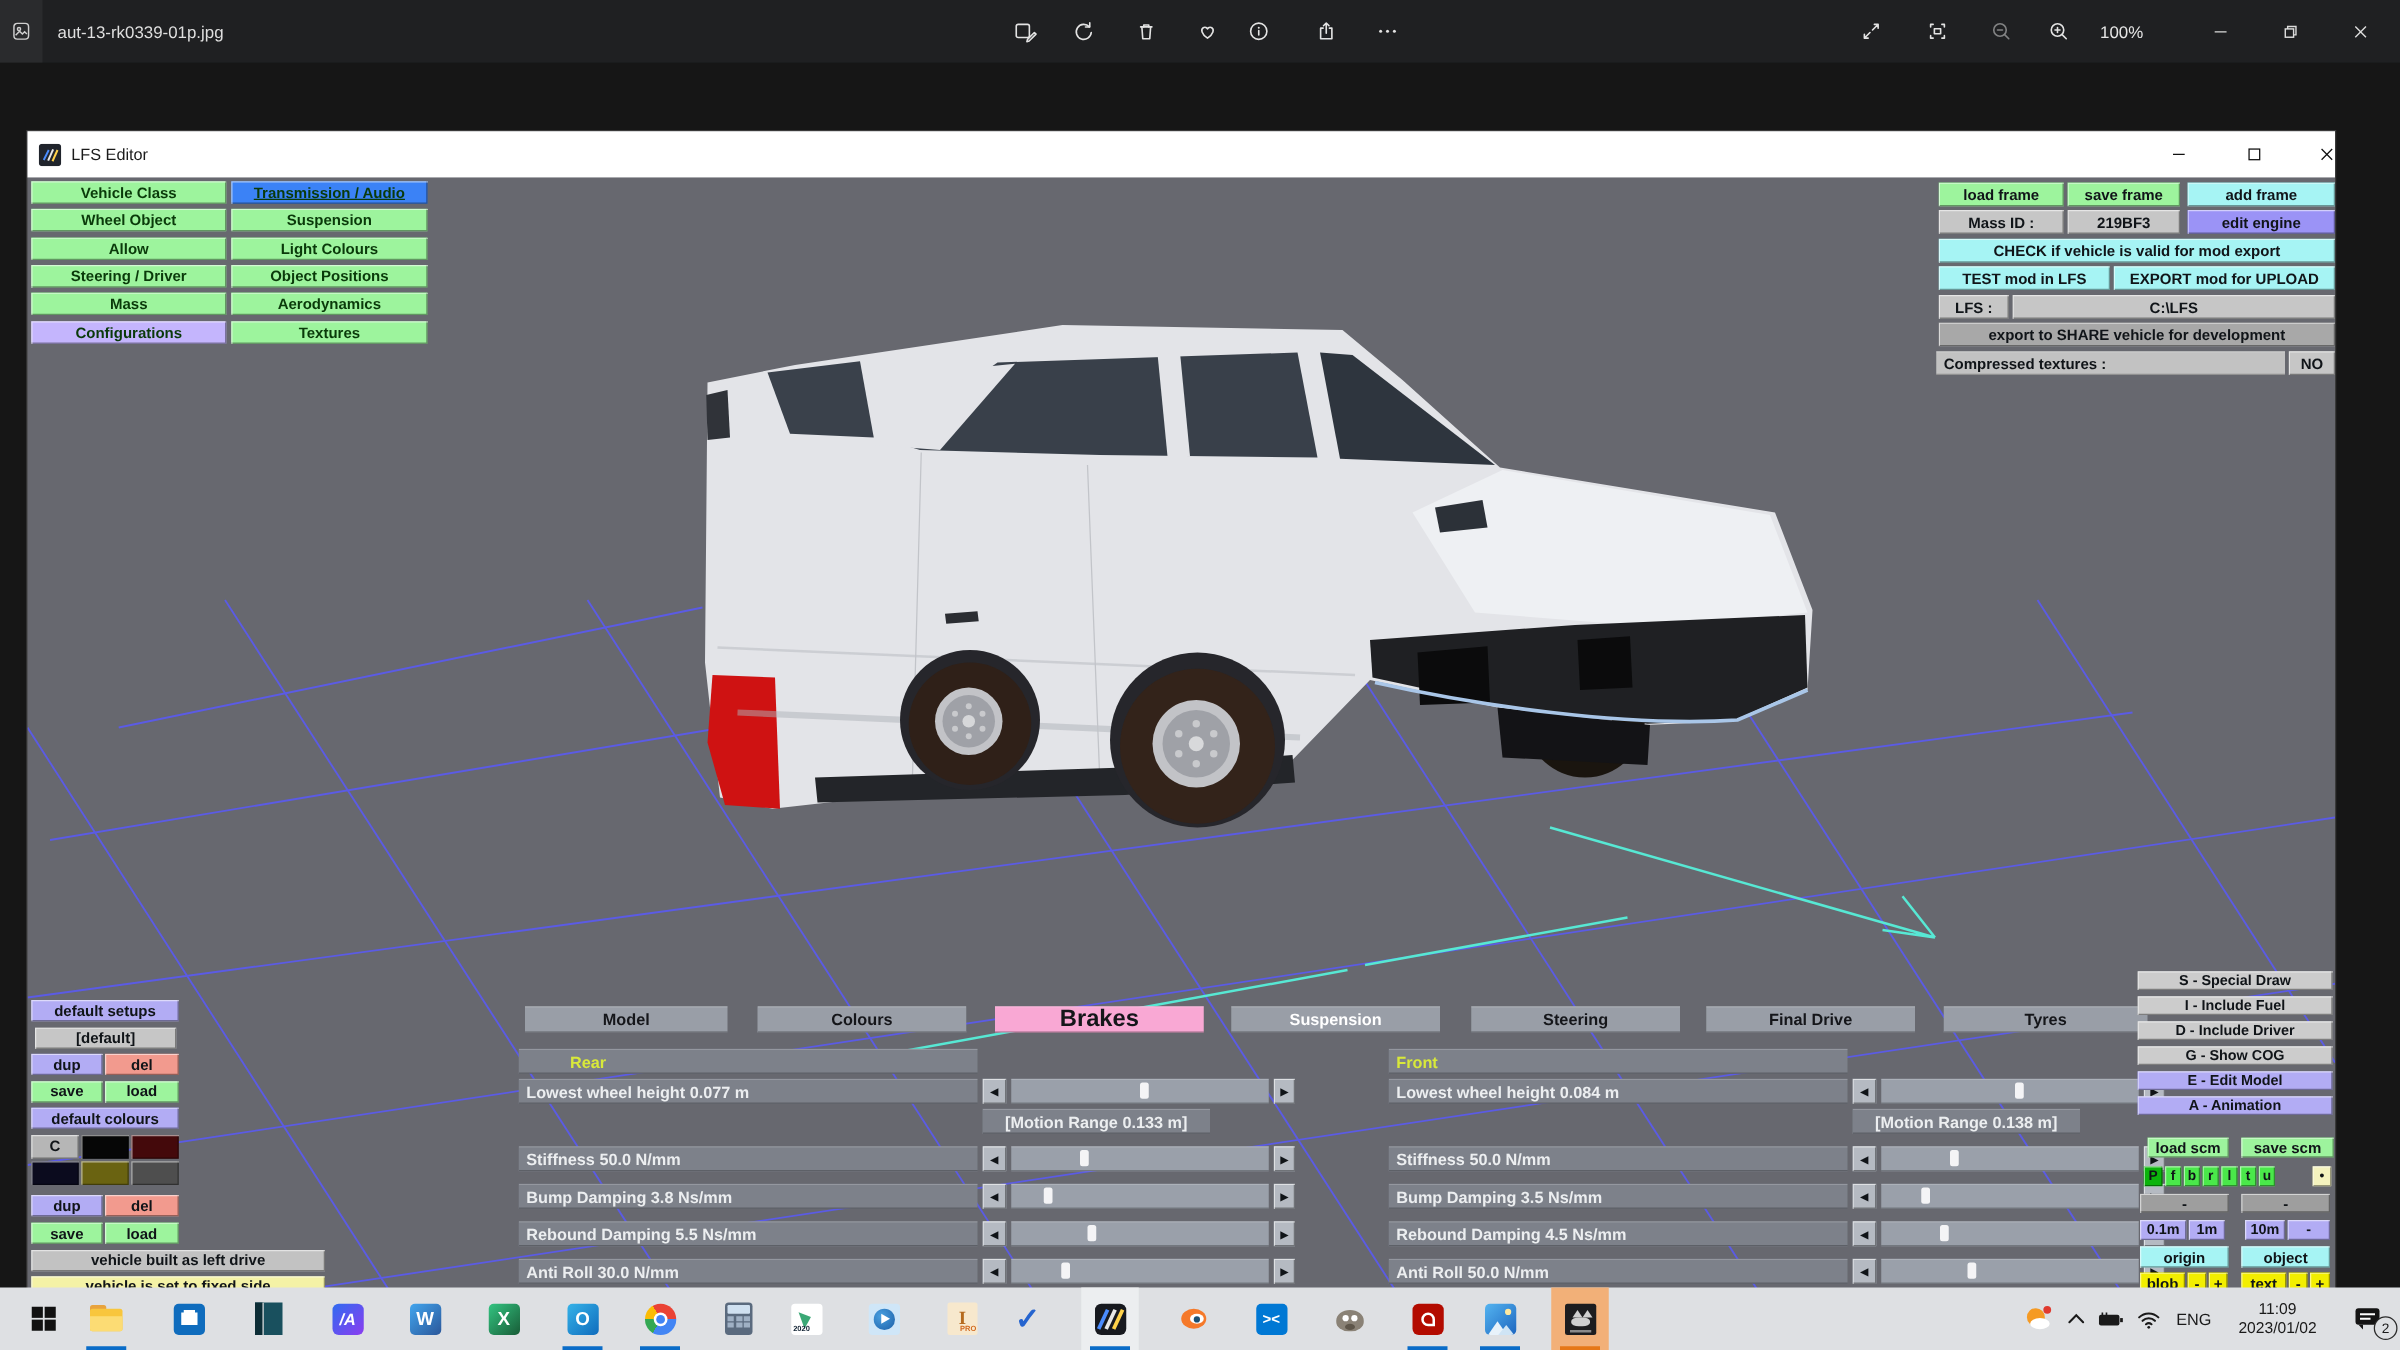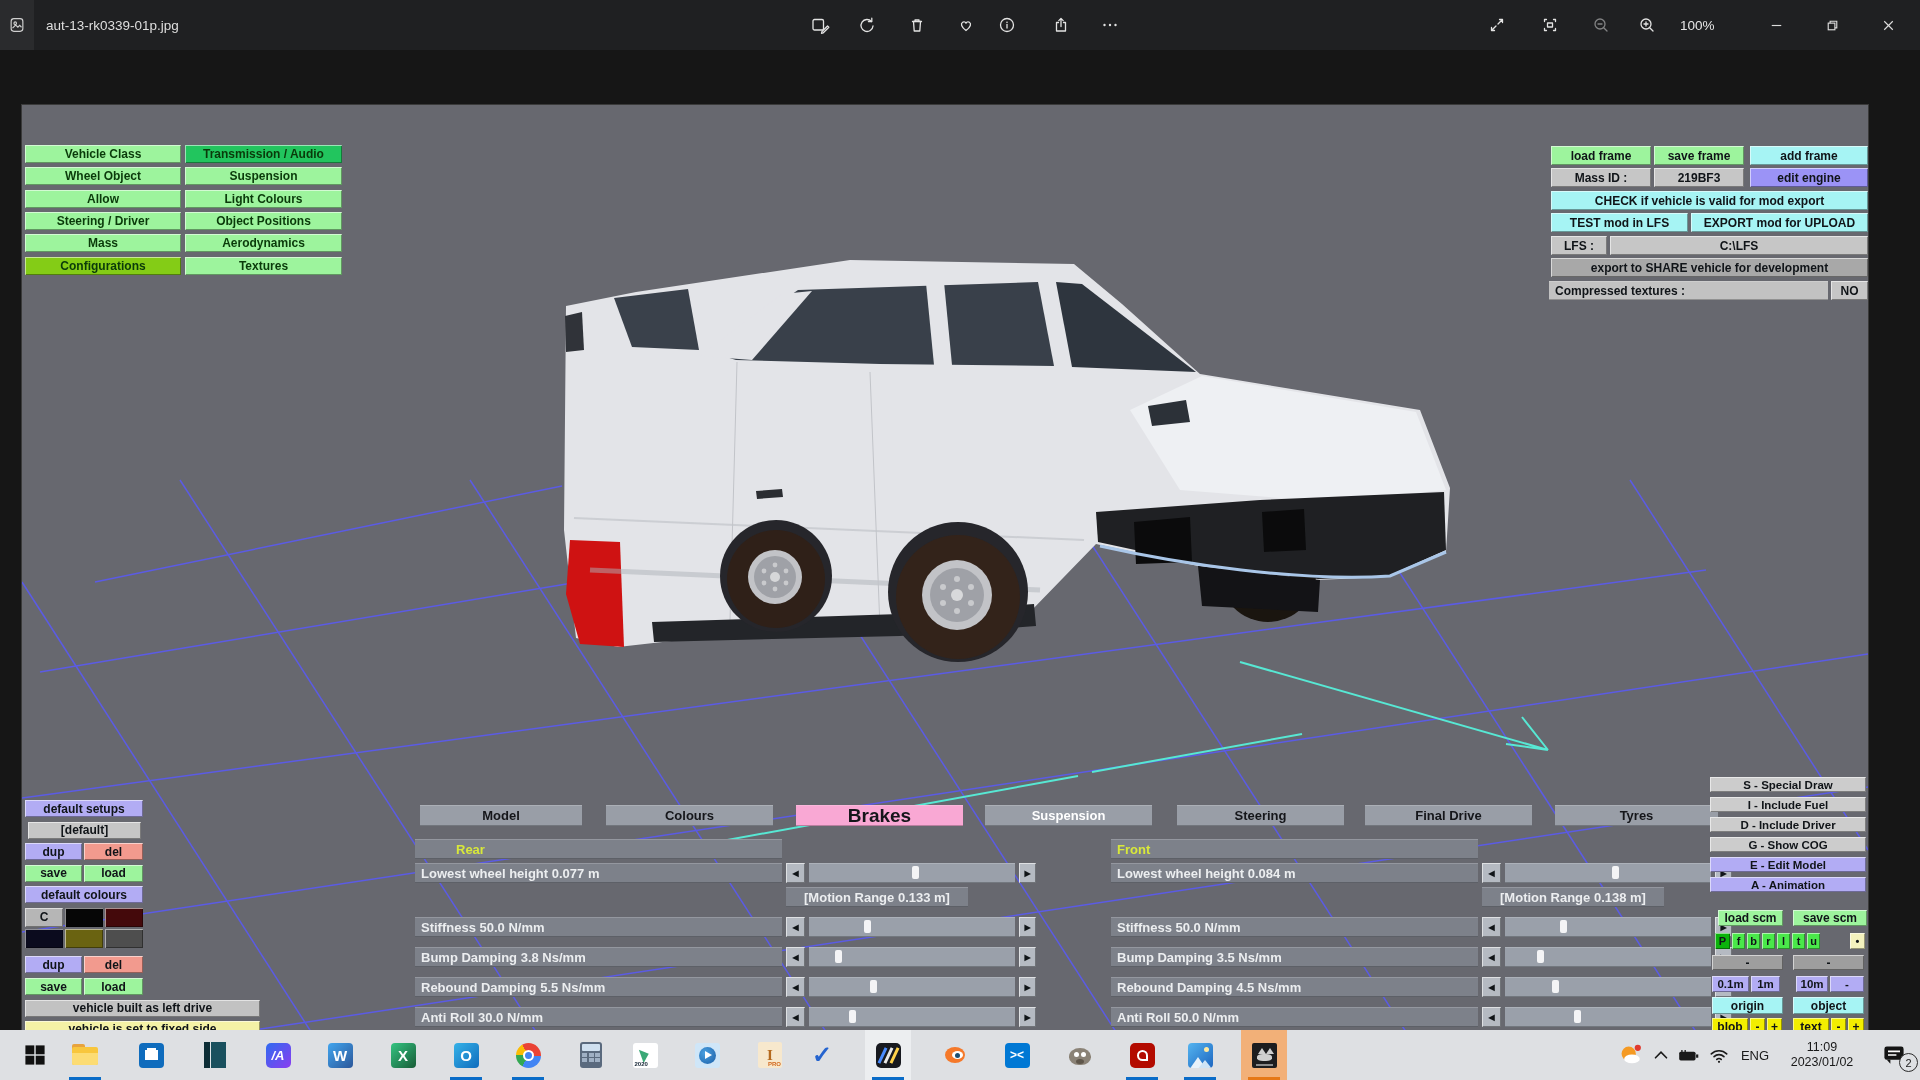--- a/index.html
+++ b/index.html
@@ -141,20 +141,44 @@
       </div>
     <div class="winctl" style="left:1866px">
         <svg viewBox="0 0 20 20">
           <path d="M5.5 5.5 14.5 14.5 M14.5 5.5 5.5 14.5"></path>
         </svg>
       </div>
   </div>
 
   <div id="photoarea">
     <div id="lfswin">
+      <div id="lfstitle">
+        <svg width="18" height="18" viewBox="0 0 18 18" style="margin-left:9px">
+            <rect width="18" height="18" rx="3" fill="#20242c"></rect>
+            <path d="M4 13 l4-8" stroke="#4a8cff" stroke-width="1.6"></path>
+            <path d="M7.5 13.5 l4-9" stroke="#e8e8e8" stroke-width="1.6"></path>
+            <path d="M11 14 l4-9" stroke="#ffd24a" stroke-width="1.6"></path>
+          </svg>
+        <span class="t">LFS Editor</span>
+        <div class="lfsctl" style="left:1698px">
+            <svg viewBox="0 0 20 20">
+              <path d="M4 10 h11"></path>
+            </svg>
+          </div>
+        <div class="lfsctl" style="left:1758px">
+            <svg viewBox="0 0 20 20">
+              <rect x="5" y="5" width="10" height="10"></rect>
+            </svg>
+          </div>
+        <div class="lfsctl" style="left:1816px">
+            <svg viewBox="0 0 20 20">
+              <path d="M5 5 15 15 M15 5 5 15"></path>
+            </svg>
+          </div>
+      </div>
 
       <div id="viewport">
         <svg width="1846" height="924" viewBox="22 92 1846 924">
           <rect x="22" y="92" width="1846" height="924" fill="#67686f"></rect>
 
           <g stroke="#5a5af2" stroke-width="1.5" opacity="0.9">
             <path d="M95 532 L562 436"></path>
             <path d="M40 622 L1190 430"></path>
             <path d="M22 748 L1706 520"></path>
             <path d="M22 882 L1868 604"></path>
@@ -226,22 +250,22 @@
           </g>
         </svg>
       </div>
 
       <div id="panels"></div>
     <div class="lb" style="left: 3px; top: 40px; width: 156px; height: 18px; background: rgb(157, 244, 157); color: rgb(10, 58, 10);">Vehicle Class</div>
         <div class="lb" style="left: 3px; top: 62.3px; width: 156px; height: 18px; background: rgb(157, 244, 157); color: rgb(10, 58, 10);">Wheel Object</div>
         <div class="lb" style="left: 3px; top: 84.6px; width: 156px; height: 18px; background: rgb(157, 244, 157); color: rgb(10, 58, 10);">Allow</div>
         <div class="lb" style="left: 3px; top: 106.9px; width: 156px; height: 18px; background: rgb(157, 244, 157); color: rgb(10, 58, 10);">Steering / Driver</div>
         <div class="lb" style="left: 3px; top: 129.2px; width: 156px; height: 18px; background: rgb(157, 244, 157); color: rgb(10, 58, 10);">Mass</div>
-        <div class="lb" style="left: 3px; top: 151.5px; width: 156px; height: 18px; background: #84cc16; color: rgb(10, 58, 10);">Configurations</div>
-        <div class="lb" style="left: 163px; top: 40px; width: 157px; height: 18px; background: #22c55e; color: rgb(10, 58, 10);">Transmission / Audio</div>
+        <div class="lb" style="left: 3px; top: 151.5px; width: 156px; height: 18px; background: #c4b5fd; color: rgb(10, 58, 10);">Configurations</div>
+        <div class="lb" style="left: 163px; top: 40px; width: 157px; height: 18px; background: #3b82f6; color: rgb(10, 58, 10); text-decoration: underline;">Transmission / Audio</div>
         <div class="lb" style="left: 163px; top: 62.3px; width: 157px; height: 18px; background: rgb(157, 244, 157); color: rgb(10, 58, 10);">Suspension</div>
         <div class="lb" style="left: 163px; top: 84.6px; width: 157px; height: 18px; background: rgb(157, 244, 157); color: rgb(10, 58, 10);">Light Colours</div>
         <div class="lb" style="left: 163px; top: 106.9px; width: 157px; height: 18px; background: rgb(157, 244, 157); color: rgb(10, 58, 10);">Object Positions</div>
         <div class="lb" style="left: 163px; top: 129.2px; width: 157px; height: 18px; background: rgb(157, 244, 157); color: rgb(10, 58, 10);">Aerodynamics</div>
         <div class="lb" style="left: 163px; top: 151.5px; width: 157px; height: 18px; background: rgb(157, 244, 157); color: rgb(10, 58, 10);">Textures</div>
         <div class="lb" style="left: 1529px; top: 41px; width: 100px; height: 19px; background: rgb(157, 244, 157);">load frame</div>
         <div class="lb" style="left: 1632px; top: 41px; width: 90px; height: 19px; background: rgb(157, 244, 157);">save frame</div>
         <div class="lb" style="left: 1728px; top: 41px; width: 118px; height: 19px; background: rgb(166, 244, 244);">add frame</div>
         <div class="lb" style="left: 1529px; top: 63px; width: 100px; height: 19px; background: rgb(198, 198, 198);">Mass ID :</div>
         <div class="lb" style="left: 1632px; top: 63px; width: 90px; height: 19px; background: rgb(198, 198, 198);">219BF3</div>

